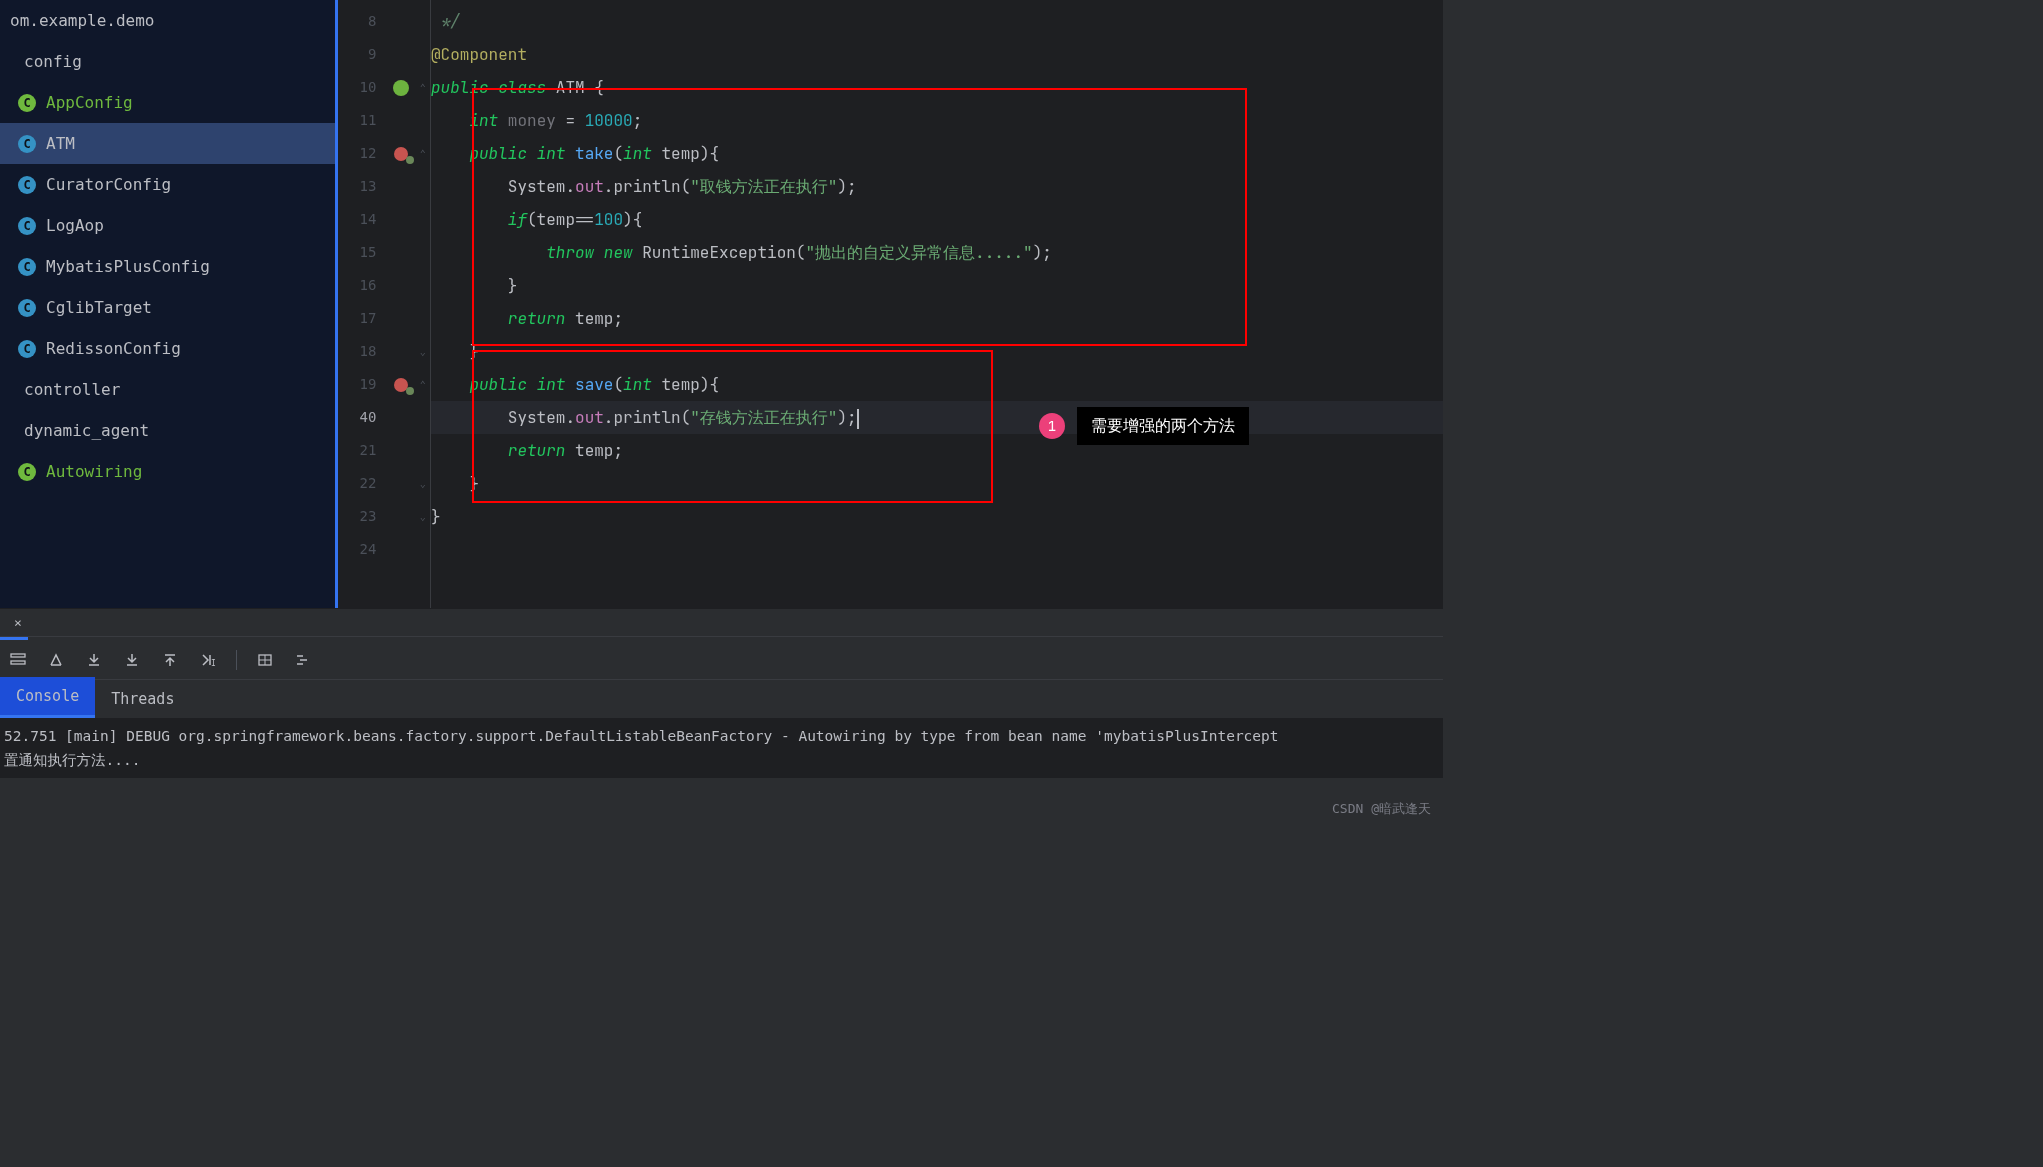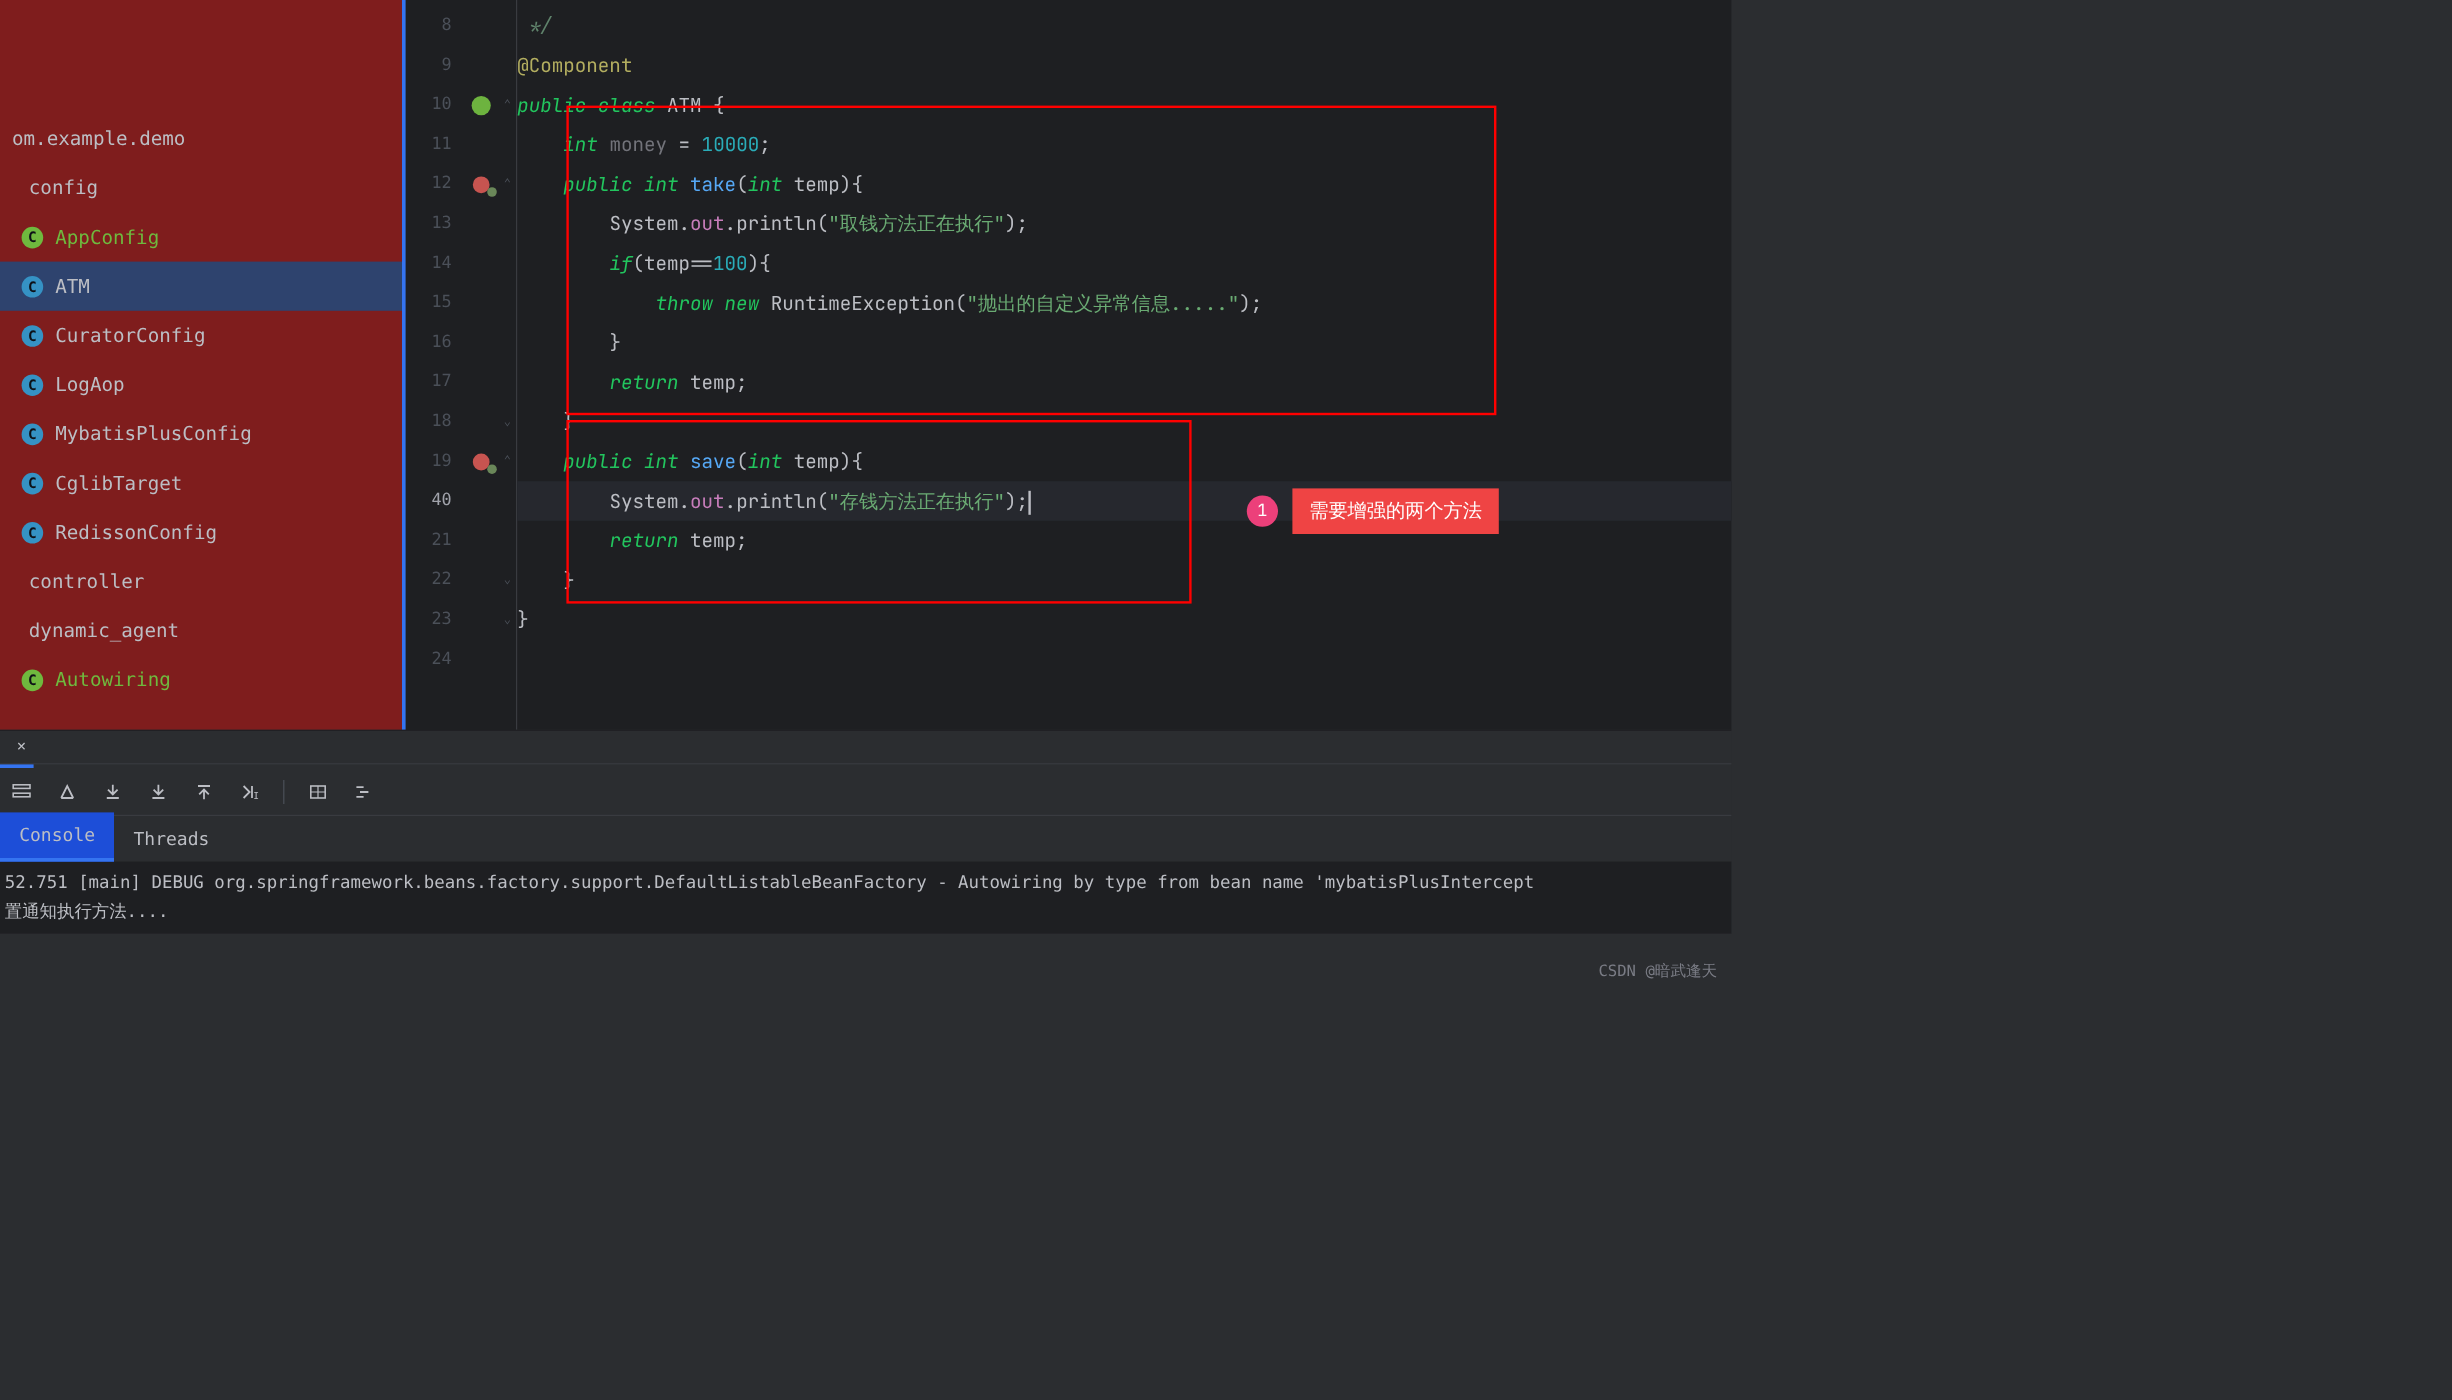--- a/index.html
+++ b/index.html
@@ -11,22 +11,21 @@
   height: 824px;
   overflow: hidden;
   position: relative;
 }
 .main-container {
   display: flex;
   height: 608px;
 }
 .sidebar {
   width: 335px;
-  background: #7f1d1d;
-  padding-top: 95px;
+  background: #0f172a;
 }
 .sidebar-item {
   display: flex;
   align-items: center;
   height: 41px;
   padding-left: 10px;
   font-size: 16px;
   color: #bcbec4;
   cursor: pointer;
 }
@@ -167,21 +166,21 @@
   border-radius: 50%;
   background: #ec407a;
   color: #fff;
   display: flex;
   align-items: center;
   justify-content: center;
   font-size: 14px;
   margin-right: 12px;
 }
 .annotation-text {
-  background: #ef4444;
+  background: #000000;
   color: #fff;
   padding: 8px 14px;
   font-size: 16px;
 }
 .bottom-panel {
   background: #2b2d30;
   border-top: 1px solid #1e1f22;
 }
 .tab-row {
   height: 28px;

